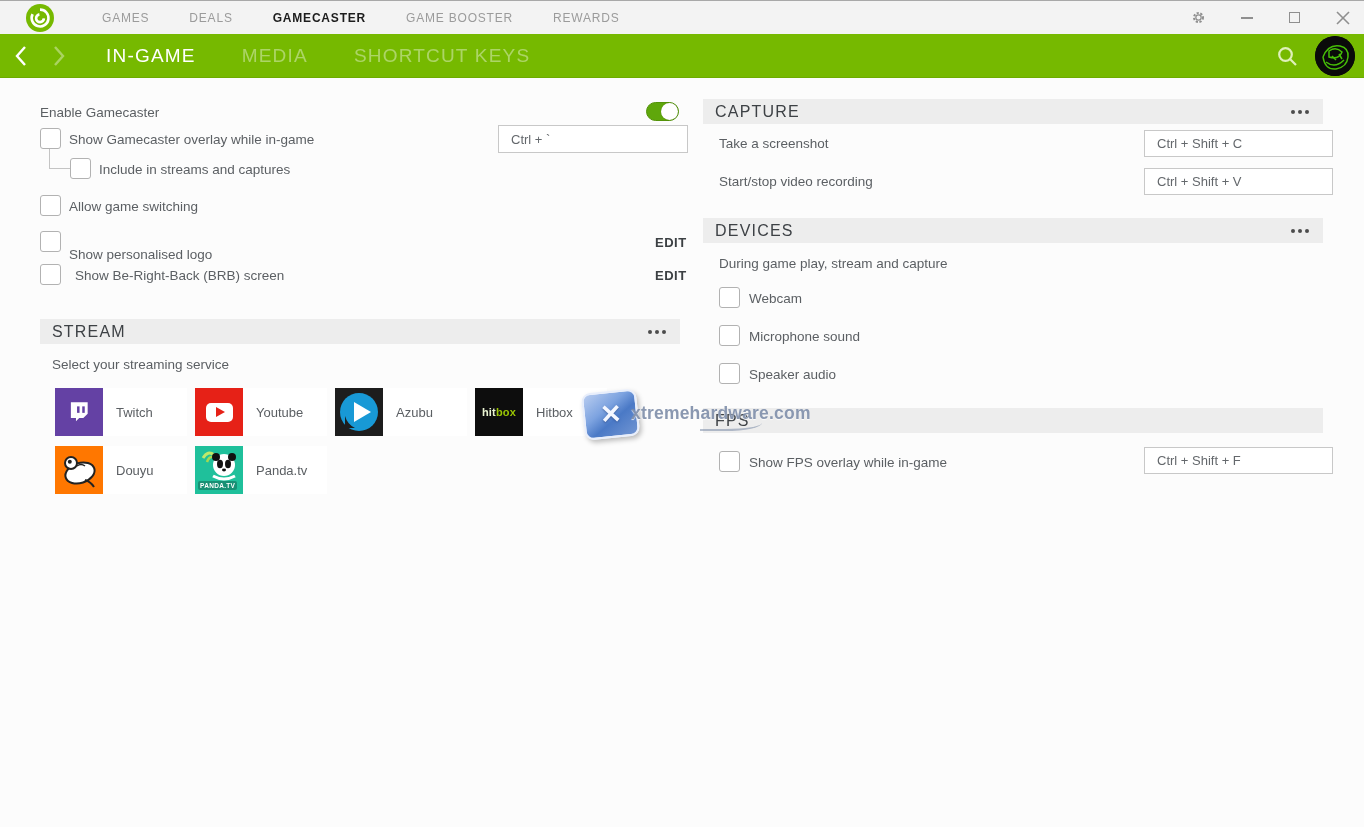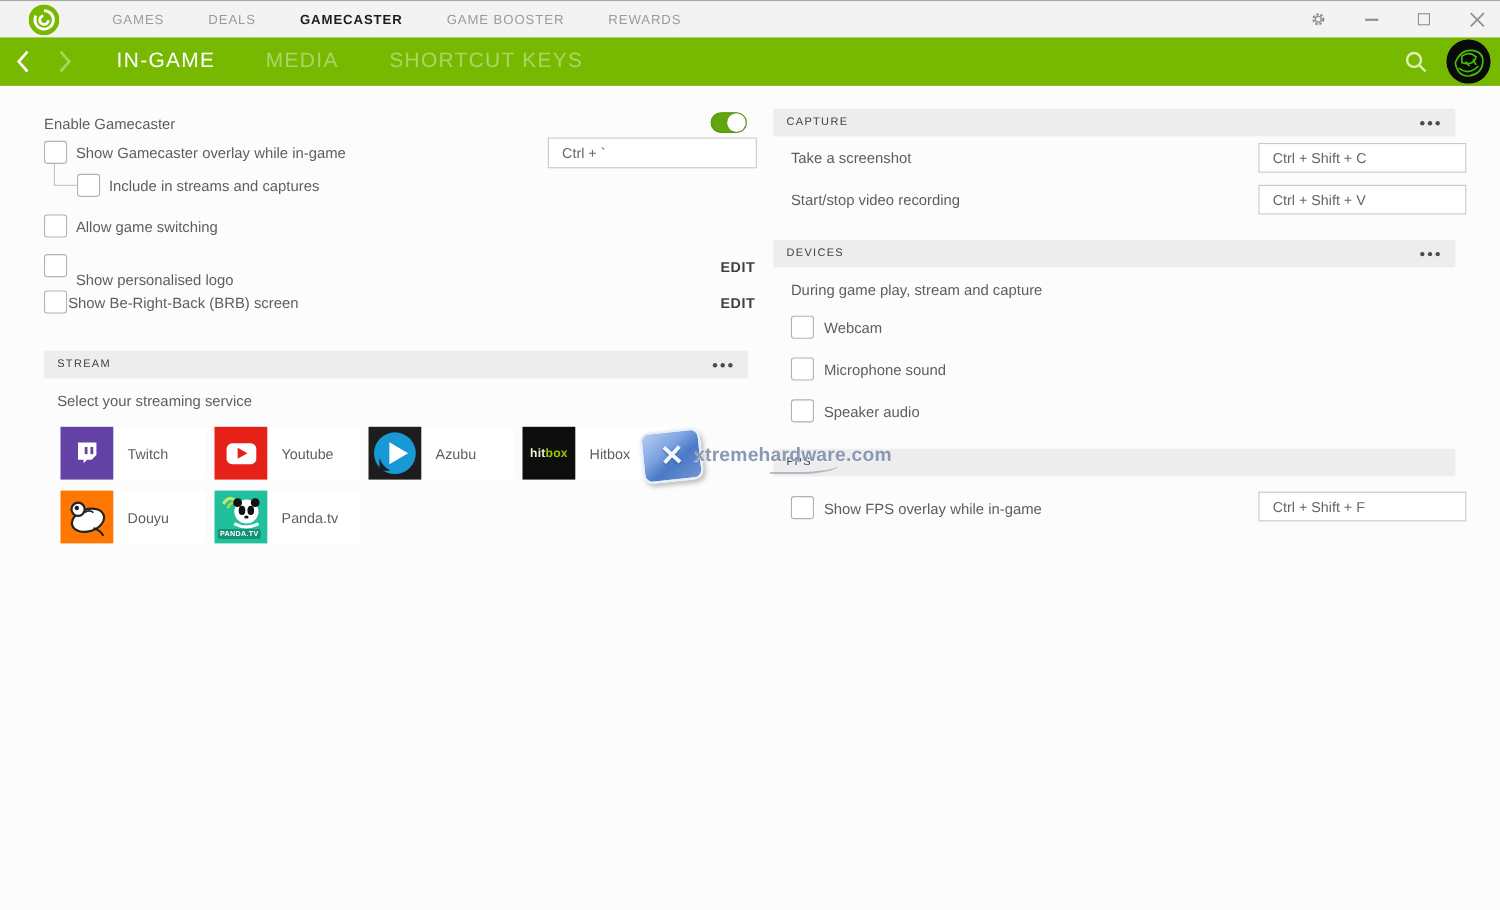--- a/index.html
+++ b/index.html
@@ -30,21 +30,21 @@
   .subtab.active{color:#ffffff;}
   .search-btn{left:1276px;top:45px;width:23px;height:23px;}
   .avatar{left:1315px;top:36px;width:40px;height:40px;border-radius:50%;background:#0a0a0a;overflow:hidden;}
 
   
   .cb{width:21px;height:21px;background:#fff;border:1px solid #b2b2b2;border-radius:3px;box-sizing:border-box;}
   .lbl{font-size:13.5px;color:#5b5f63;white-space:nowrap;}
   .hotkey{background:#fff;border:1px solid #c8c8c8;box-sizing:border-box;
           font-size:13px;color:#64686c;display:flex;align-items:center;padding-left:12px;margin-left:8px;}
   .sechdr{background:#ededed;display:flex;align-items:center;padding:0 12px;box-sizing:border-box;}
-  .sechdr .t{font-size:10px;color:#3d4145;letter-spacing:1.2px;}
+  .sechdr .t{font-size:16px;color:#3d4145;letter-spacing:1.2px;}
   .dots{margin-left:auto;display:flex;gap:3px;align-items:center;padding:4px 2px;}
   .dots i{width:4px;height:4px;border-radius:50%;background:#4c4c4c;display:block;}
   .editlink{font-size:13px;font-weight:bold;color:#3c4043;letter-spacing:.5px;}
   .toggle{width:33px;height:19px;border-radius:10px;background:#5fa70b;border:1px solid #539309;
           box-sizing:border-box;position:relative;}
   .toggle .knob{position:absolute;right:0px;top:0px;width:17px;height:17px;border-radius:50%;
                 background:#fff;box-shadow:0 0 1px rgba(0,0,0,.3);}
   .elbow{border-left:1px solid #c4c4c4;border-bottom:1px solid #c4c4c4;box-sizing:border-box;}
 
   
@@ -174,21 +174,21 @@
   <div class="abs lbl" style="left:99px;top:162px;">Include in streams and captures</div>
 
   <div class="abs cb" style="left:40px;top:195px;"></div>
   <div class="abs lbl" style="left:69px;top:199px;">Allow game switching</div>
 
   <div class="abs cb" style="left:40px;top:231px;"></div>
   <div class="abs lbl" style="left:69px;top:235px;margin-top:12px;">Show personalised logo</div>
   <div class="abs editlink" style="left:655px;top:235px;">EDIT</div>
 
   <div class="abs cb" style="left:40px;top:264px;"></div>
-  <div class="abs lbl" style="left:62px;top:268px;">Show Be-Right-Back (BRB) screen</div>
+  <div class="abs lbl" style="left:75px;top:268px;">Show Be-Right-Back (BRB) screen</div>
   <div class="abs editlink" style="left:655px;top:268px;">EDIT</div>
 
   <div class="abs sechdr" style="left:40px;top:319px;width:640px;height:25px;">
     <span class="t">STREAM</span>
     <span class="dots">
         <i></i>
         <i></i>
         <i></i>
       </span>
   </div>

